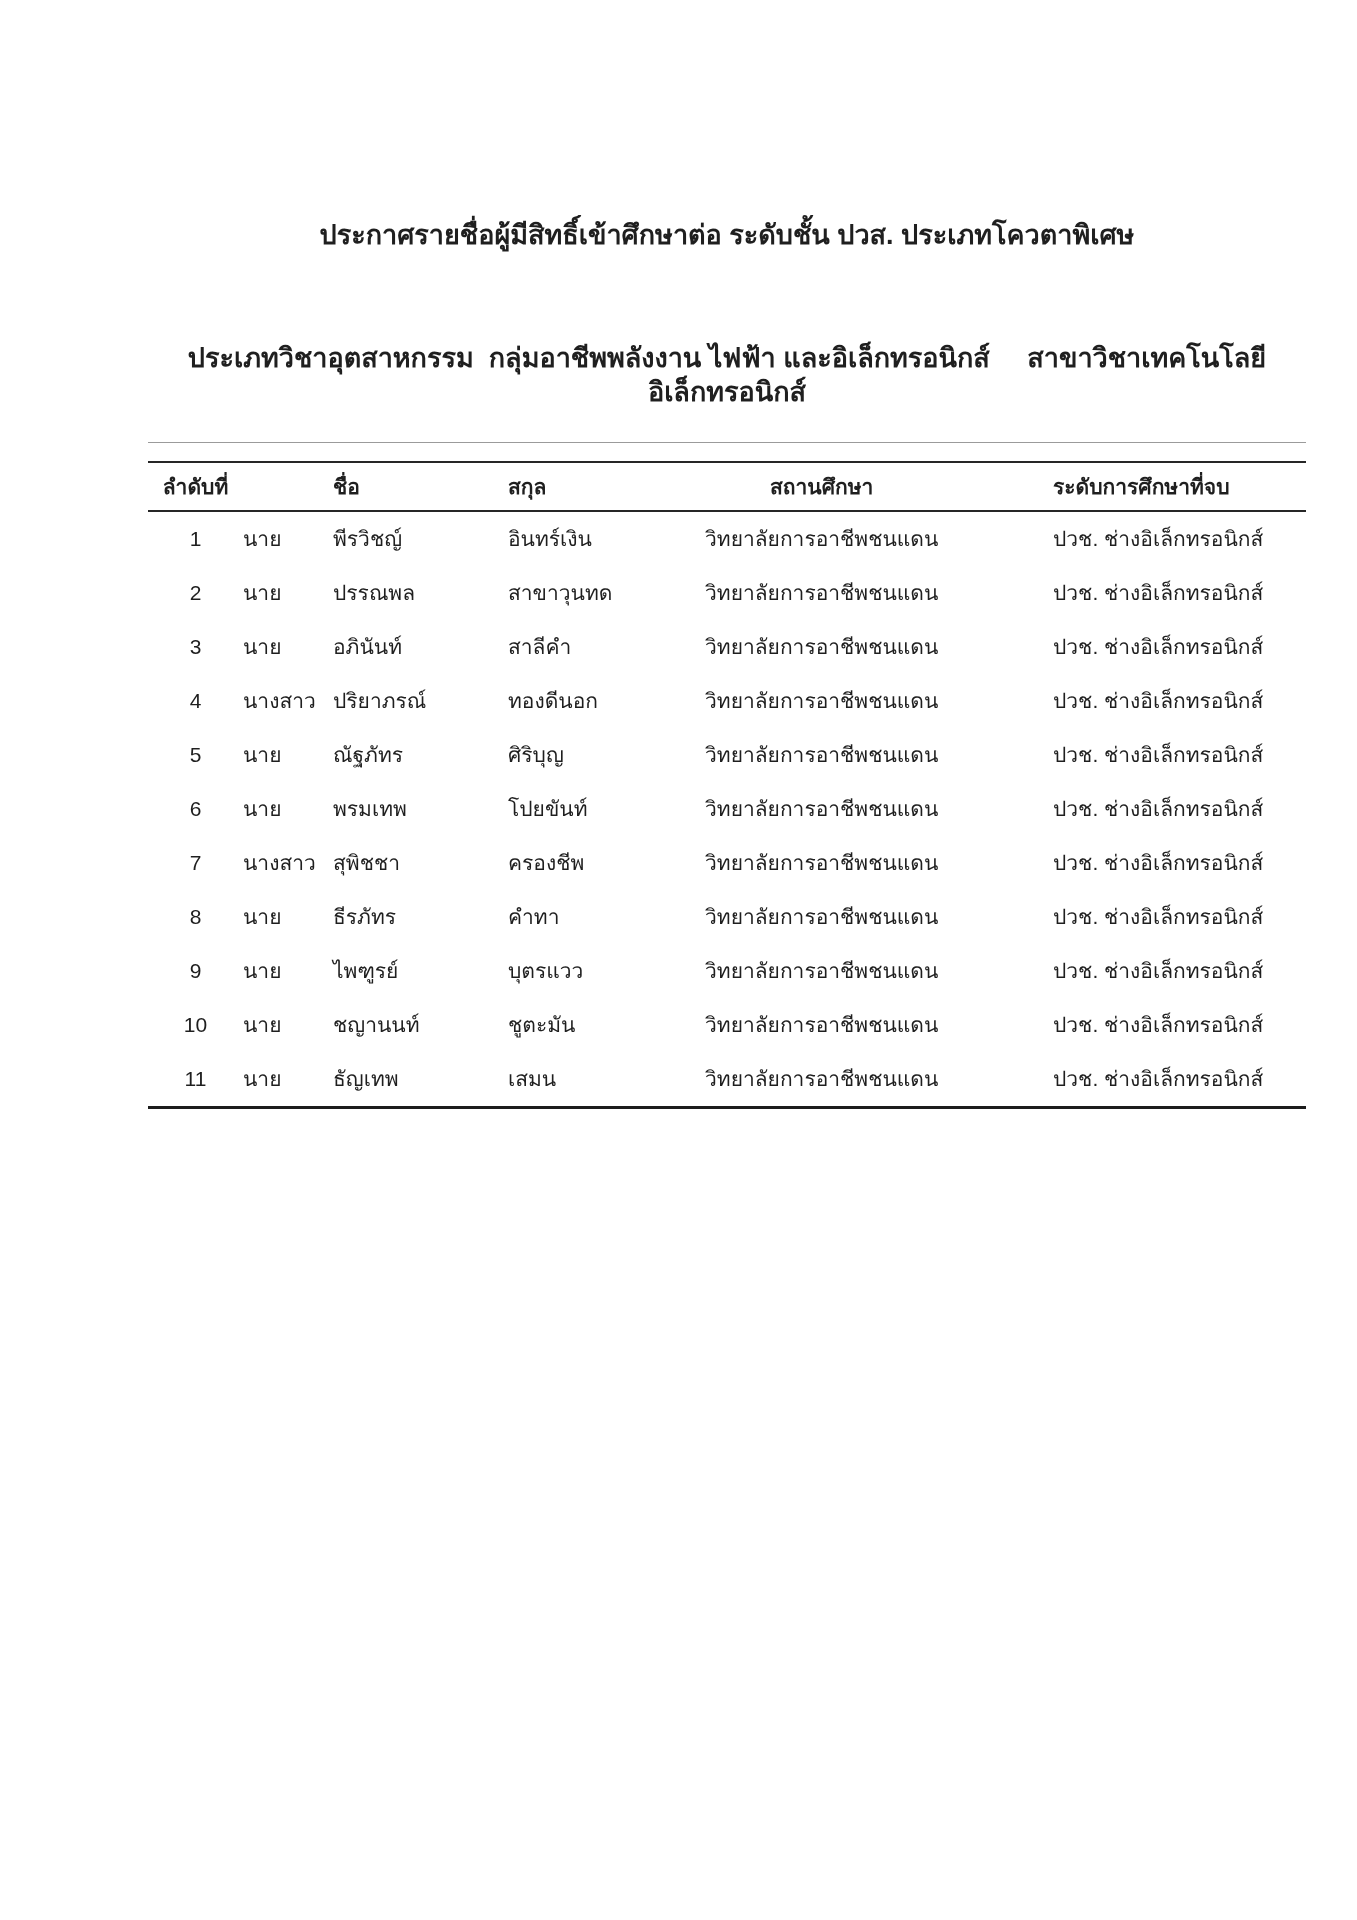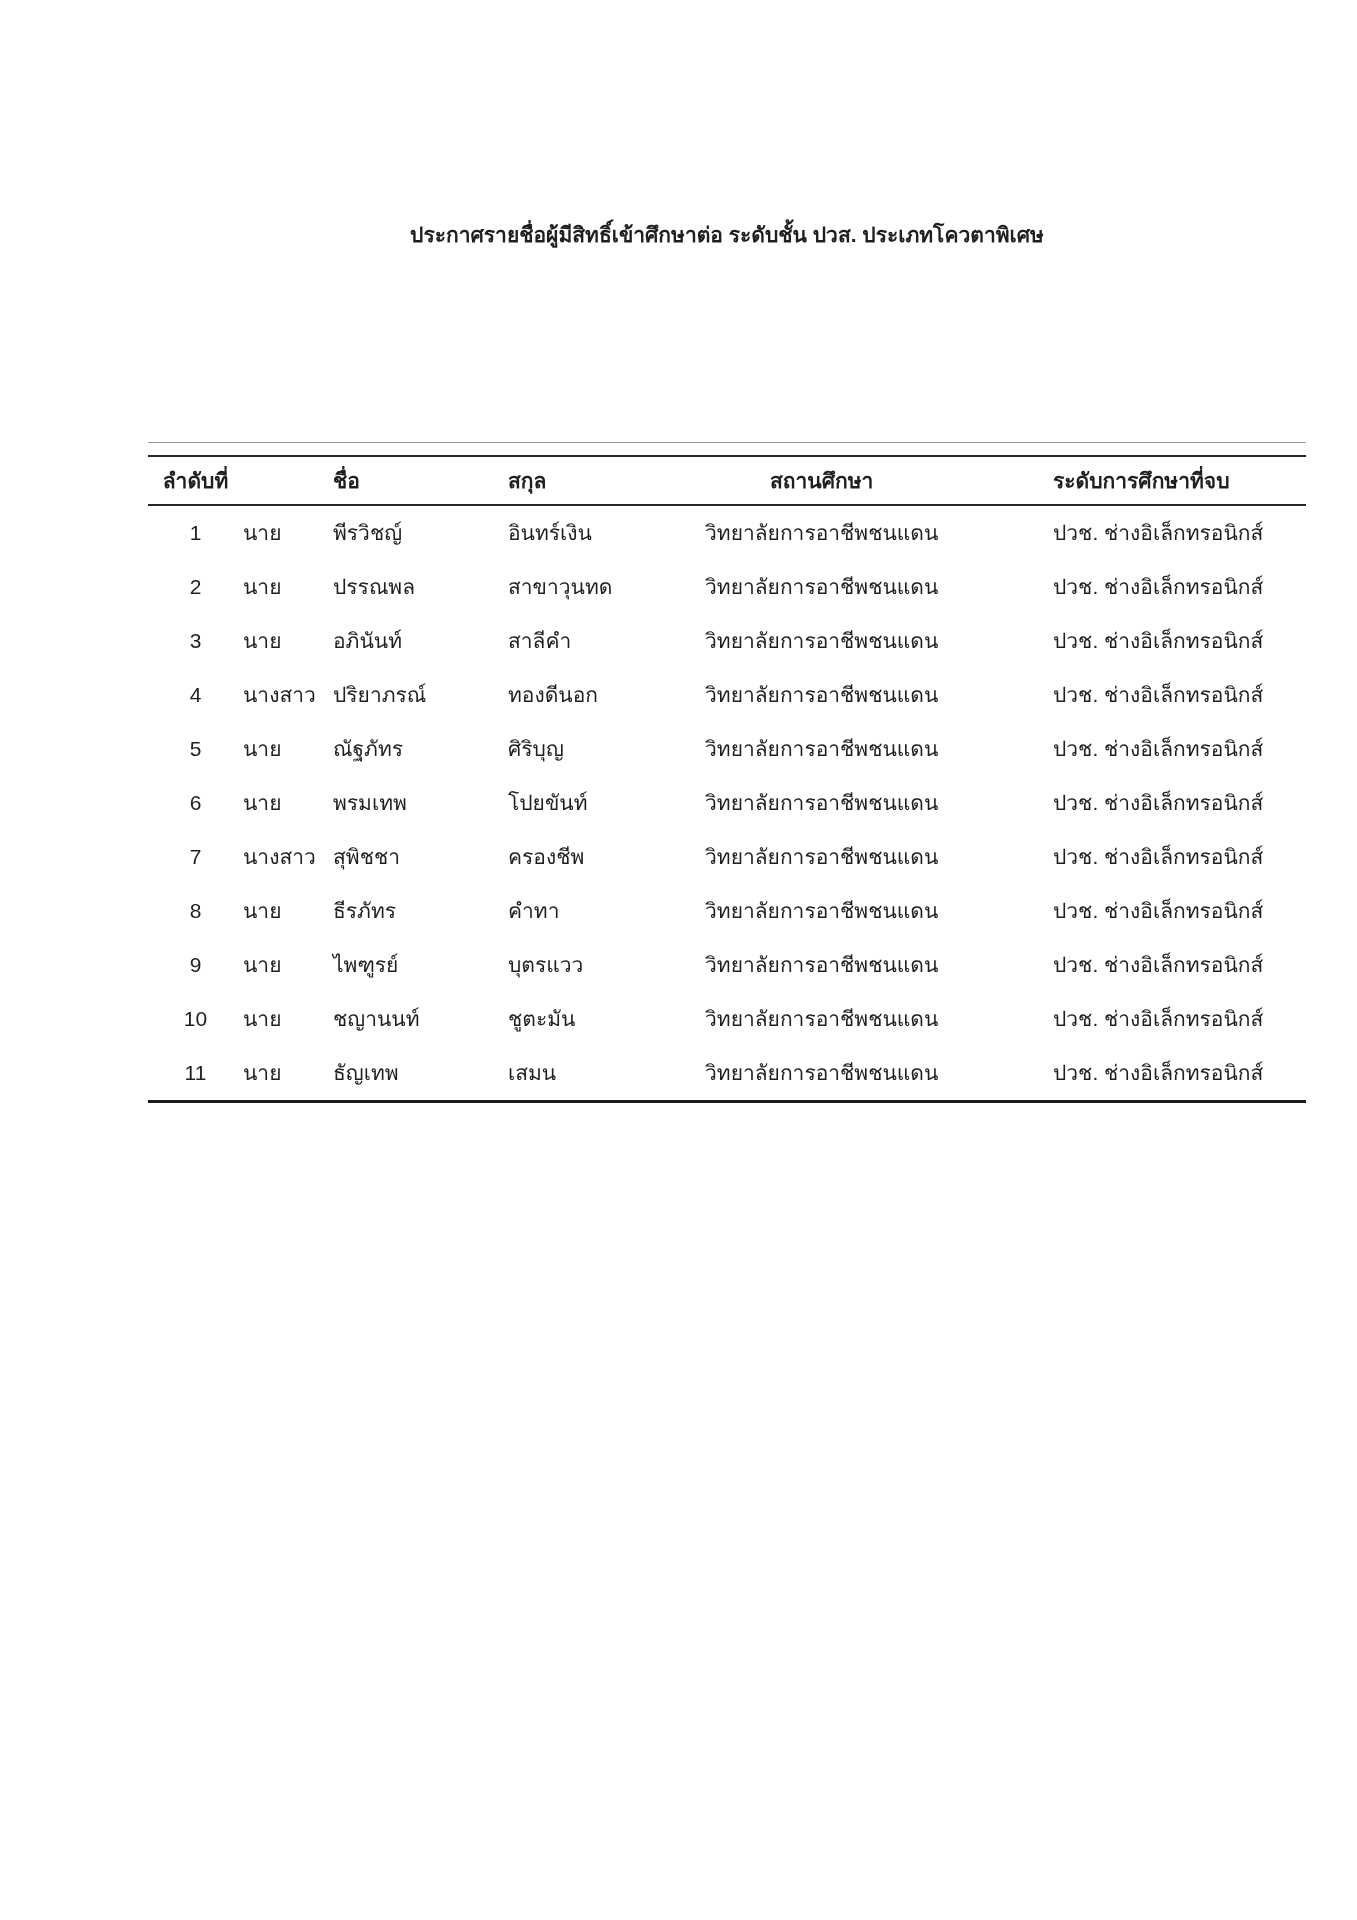--- a/index.html
+++ b/index.html
@@ -11,39 +11,39 @@
     color: var(--text-color, #1f1f1f);
     font-family: "Liberation Sans", sans-serif;
     overflow: hidden;
   }
   .center-line {
     position: absolute;
     left: 148px;
     width: 1158px;
     text-align: center;
     font-weight: bold;
-    font-size: 21px;
+    font-size: 27px;
     line-height: 34px;
     white-space: pre-wrap;
   }
   .title1 { top: 218px; }
   .title2 { top: 280px; }
   .sub1   { top: 341px; }
   .sub2   { top: 396px; }
 
   .roster-table {
     position: absolute;
     left: 148px;
     top: 442px;
     width: 1158px;
     border-top: 1px solid #9b9b9b; 
     font-size: 21px;
   }
   .thead {
-    margin-top: 12px;
+    margin-top: 18px;
     border-top: 2px solid #262626;   
     border-bottom: 2px solid #262626;
     height: 47px;
     display: flex;
     align-items: center;
     font-weight: bold;
     justify-content: center;
   }
   .tbody { border-bottom: 3px solid #1c1c1c; }
   .trow {
@@ -61,20 +61,21 @@
   .h-school { padding-left: 65px; }
 </style>
 </head>
 <body>
 
 <div class="page" style="--page-bg: #ffffff; --text-color: #1f1f1f;">
 
   <div class="center-line title1">ประกาศรายชื่อผู้มีสิทธิ์เข้าศึกษาต่อ ระดับชั้น ปวส. ประเภทโควตาพิเศษ</div>
 
 
+  <div class="center-line sub1">ประเภทวิชาอุตสาหกรรม  กลุ่มอาชีพพลังงาน ไฟฟ้า และอิเล็กทรอนิกส์     สาขาวิชาเทคโนโลยีอิเล็กทรอนิกส์</div>
 
 
   <div class="roster-table">
     <div class="thead">
       <div class="cell c-no">ลำดับที่</div>
       <div class="cell c-title"></div>
       <div class="cell c-first">ชื่อ</div>
       <div class="cell c-last">สกุล</div>
       <div class="cell c-school h-school">สถานศึกษา</div>
       <div class="cell c-level">ระดับการศึกษาที่จบ</div>

